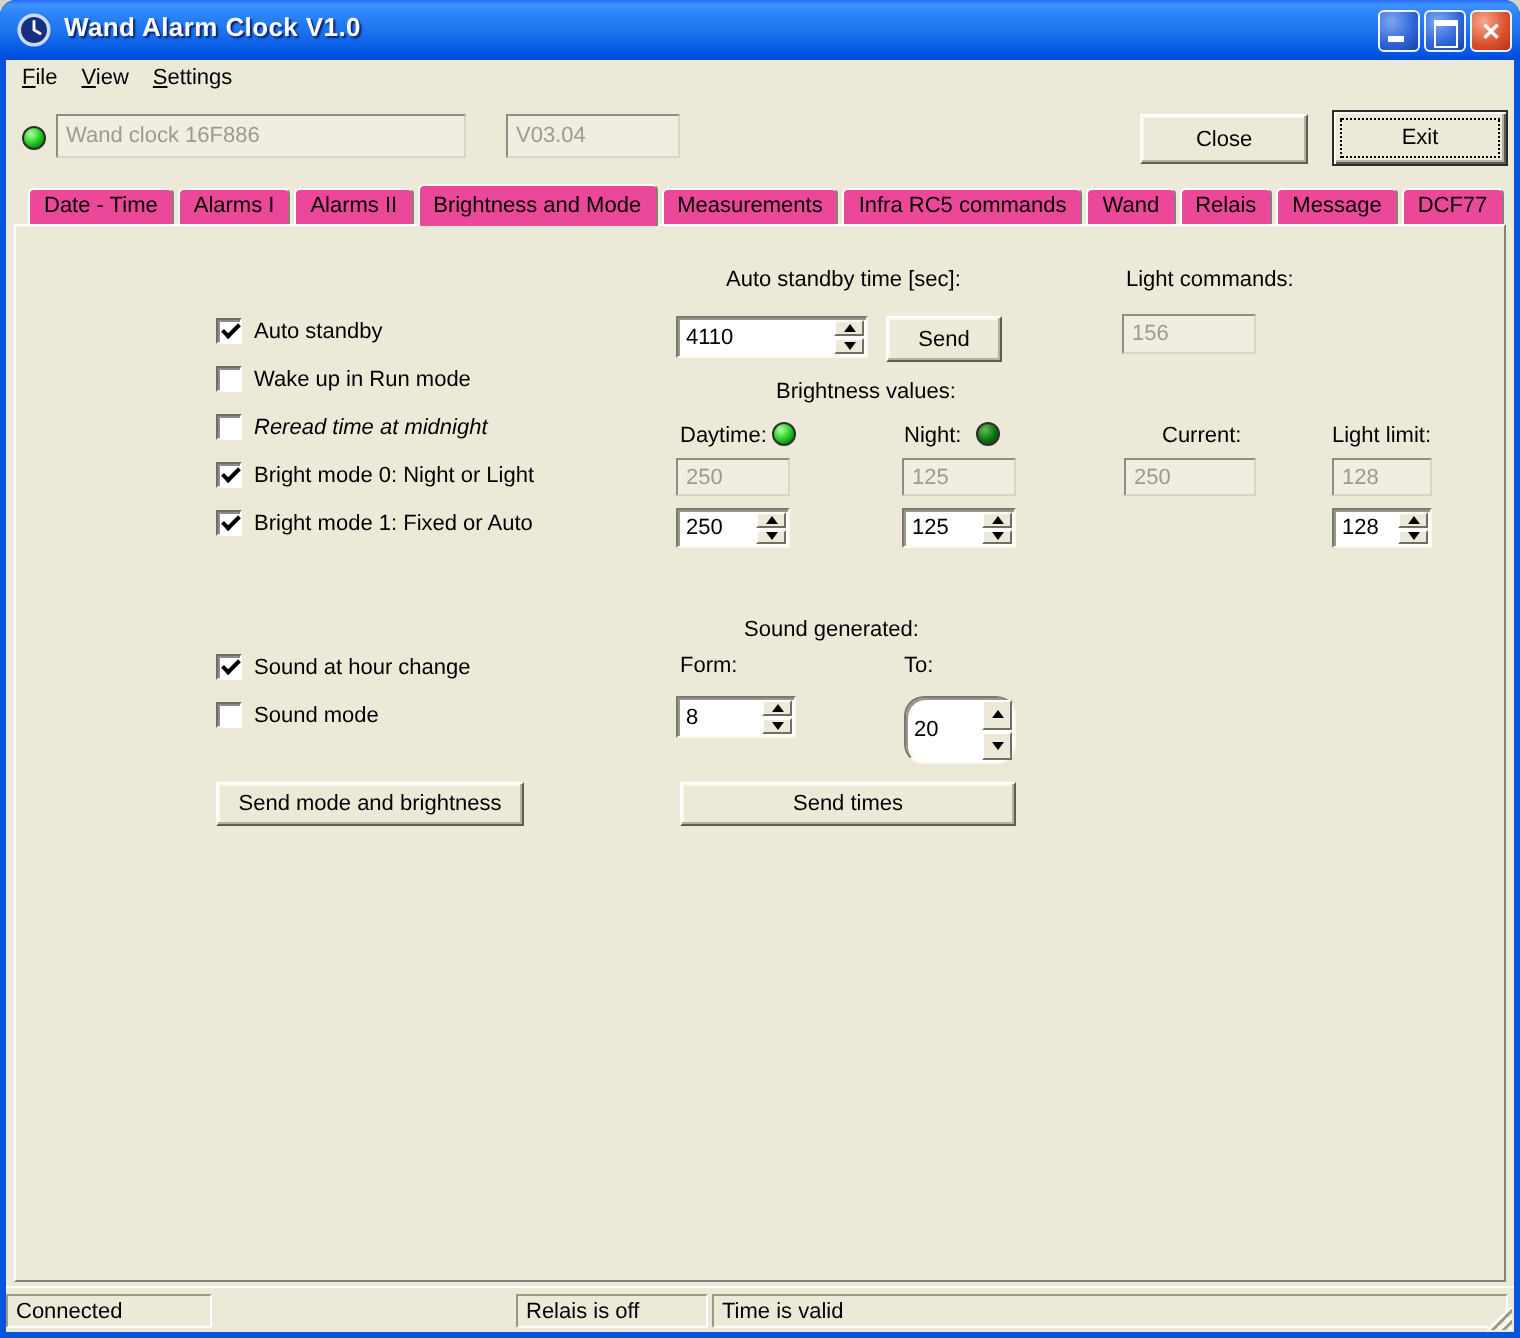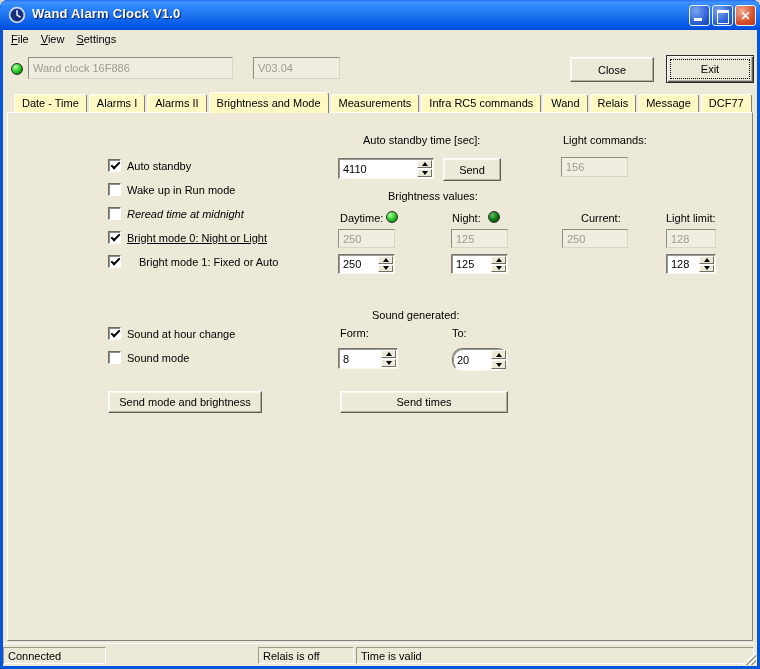--- a/index.html
+++ b/index.html
@@ -74,21 +74,21 @@
     display:flex;align-items:center;justify-content:center;font-size:11px;
   }
   .btn-default::after{content:"";position:absolute;inset:3px;border:1px dotted #000;}
   
   .led{position:absolute;width:12px;height:12px;border-radius:50%;border:1px solid #2e2e2e;}
   .led-on{background:radial-gradient(circle at 35% 30%,#b4ffa6,#2fd32f 45%,#0a8a0a 78%,#064d06);}
   .led-dim{background:radial-gradient(circle at 35% 30%,#66bb66,#0f7a0f 50%,#0a4f0a 80%,#063a06);}
   
   .tabstrip{position:absolute;left:14px;top:91px;height:21px;display:flex;align-items:flex-end;z-index:3;}
   .tab{
-    height:18px;padding:2px 7px 0;background:#fef9c3;white-space:nowrap;
+    height:18px;padding:2px 7px 0;background:#ec4899;white-space:nowrap;
     border:1px solid;border-color:#fff #848078 #ece9d8 #fff;border-bottom:none;
     border-radius:3px 3px 0 0;margin-right:2px;cursor:default;
   }
   .tab.active{height:21px;margin-bottom:-1px;padding-top:4px;z-index:4;position:relative;}
   .tabpage{
     position:absolute;left:7px;top:112px;width:746px;height:529px;background:#ece9d8;
     border:1px solid;border-color:#fff #848078 #848078 #fff;z-index:1;
   }
   
   .cbrow{position:absolute;display:flex;align-items:center;z-index:2;}
@@ -169,25 +169,25 @@
     <span>Auto standby</span>
   </div>
   <div class="cbrow" style="left:108px;top:183px;">
     <span class="cbox"></span>
     <span>Wake up in Run mode</span>
   </div>
   <div class="cbrow" style="left:108px;top:207px;font-style:italic;">
     <span class="cbox"></span>
     <span>Reread time at midnight</span>
   </div>
-  <div class="cbrow" style="left:108px;top:231px;text-decoration:underline;">
+  <div class="cbrow" style="left:108px;top:231px;">
     <span class="cbox checked"></span>
     <span>Bright mode 0: Night or Light</span>
   </div>
-  <div class="cbrow" style="left:108px;top:255px;gap:12px;">
+  <div class="cbrow" style="left:108px;top:255px;">
     <span class="cbox checked"></span>
     <span>Bright mode 1: Fixed or Auto</span>
   </div>
 
   <div class="cbrow" style="left:108px;top:327px;">
     <span class="cbox checked"></span>
     <span>Sound at hour change</span>
   </div>
   <div class="cbrow" style="left:108px;top:351px;">
     <span class="cbox"></span>
@@ -269,21 +269,21 @@
     <input value="8" style="">
     <div class="updown">
       <div class="ud">
           <i class="tri-up"></i>
         </div>
       <div class="ud">
           <i class="tri-dn"></i>
         </div>
     </div>
   </div>
-  <div class="editwrap z2" style="left:452px;top:348px;width:56px;height:23px;border-radius:10px;">
+  <div class="editwrap z2" style="left:452px;top:348px;width:56px;height:34px;border-radius:10px;">
     <input value="20" style="">
     <div class="updown">
       <div class="ud">
           <i class="tri-up"></i>
         </div>
       <div class="ud">
           <i class="tri-dn"></i>
         </div>
     </div>
   </div>

